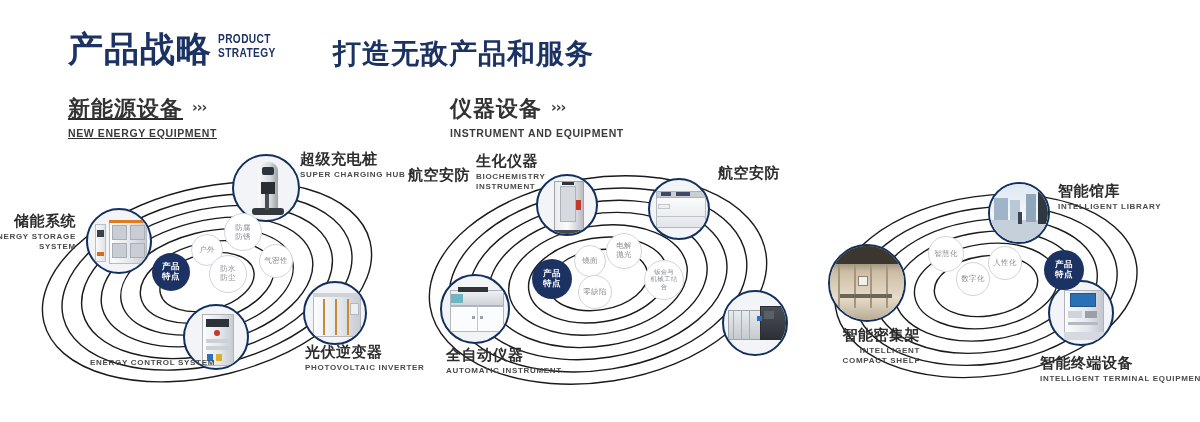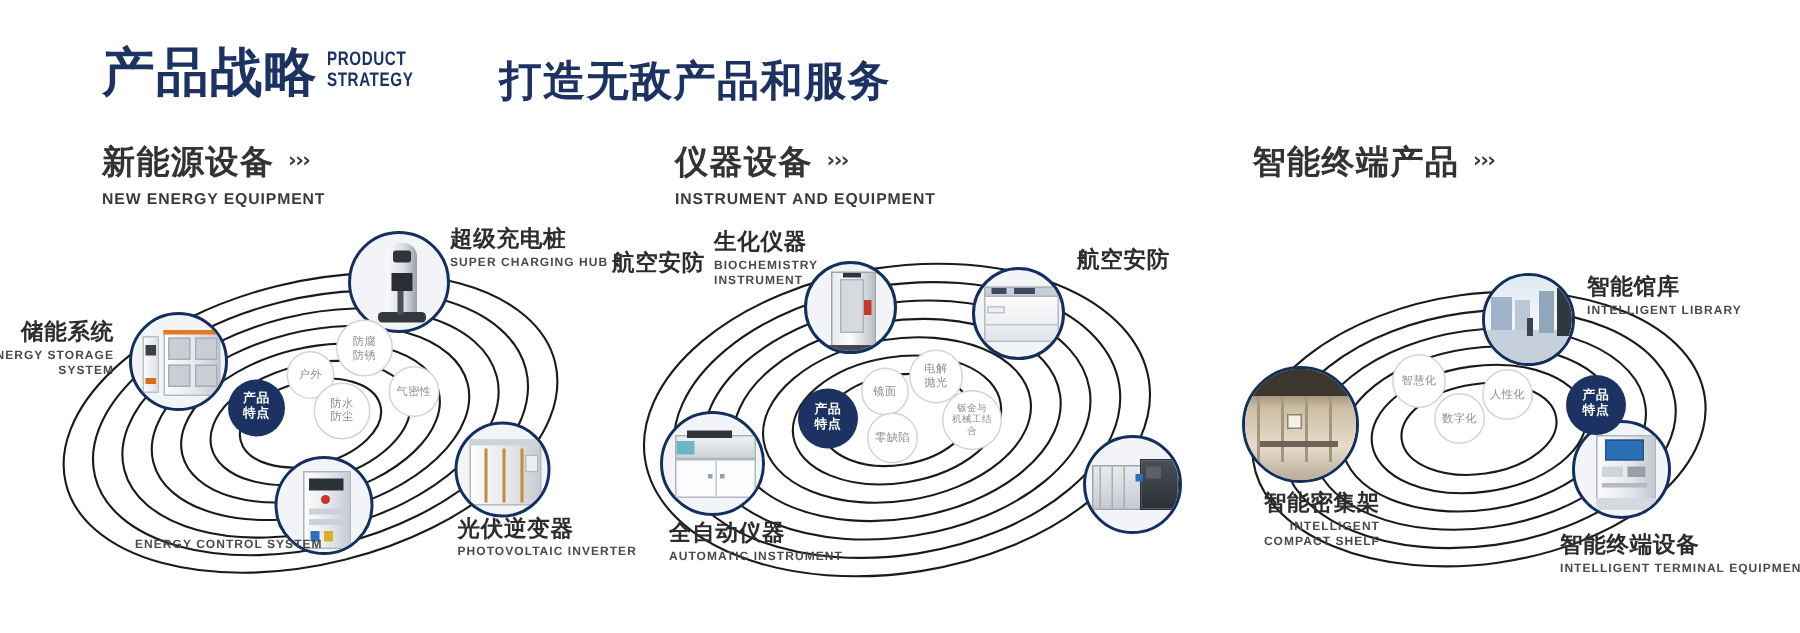--- a/index.html
+++ b/index.html
@@ -109,32 +109,31 @@
 
   <div class="header">
     <div class="brand-title">产品战略</div>
     <div class="brand-en">
       <span>PRODUCT</span>
       <span>STRATEGY</span>
     </div>
     <div class="headline">打造无敌产品和服务</div>
   </div>
 
-  <div class="sect-head" style="left:68px;top:94px;">
+  <div class="sect-head" style="left:68px;top:94px;text-decoration:underline;">
     <div class="sect-cn"><span>新能源设备</span><span class="chevrons">›››</span></div>
     <div class="sect-en">NEW ENERGY EQUIPMENT</div>
   </div>
 
   <div class="sect-head" style="left:450px;top:94px;">
     <div class="sect-cn"><span>仪器设备</span><span class="chevrons">›››</span></div>
     <div class="sect-en">INSTRUMENT AND EQUIPMENT</div>
   </div>
 
   <div class="sect-head" style="left:835px;top:94px;">
-    <div class="sect-cn"><span>智能终端产品</span><span class="chevrons">›››</span></div>
   </div>
 
   <div class="group" style="left:0px;top:150px;">
     <svg width="400" height="260" viewBox="0 0 400 260">
       <g fill="none" stroke="#1a1a1a" stroke-width="1.4">
         <ellipse cx="207" cy="132" rx="48" ry="28" transform="rotate(-14 207 132)"></ellipse>
         <ellipse cx="207" cy="132" rx="68" ry="39" transform="rotate(-14 207 132)"></ellipse>
         <ellipse cx="207" cy="132" rx="88" ry="50" transform="rotate(-14 207 132)"></ellipse>
         <ellipse cx="207" cy="132" rx="108" ry="61" transform="rotate(-14 207 132)"></ellipse>
         <ellipse cx="207" cy="132" rx="128" ry="72" transform="rotate(-14 207 132)"></ellipse>
@@ -280,21 +279,21 @@
     </div>
 
     <div class="core" style="left:132px;top:109px;width:40px;height:40px;">
       <div><span>产品</span><br><span>特点</span></div>
     </div>
     <div class="bubble" style="left:174px;top:95px;width:32px;height:32px;">镜面</div>
     <div class="bubble" style="left:206px;top:83px;width:36px;height:36px;justify-content:center;">
         <span style="white-space:pre-line">电解
 抛光</span>
       </div>
-    <div class="bubble" style="left:228px;top:110px;width:40px;height:40px;font-size:6.4px;">
+    <div class="bubble" style="left:244px;top:110px;width:40px;height:40px;font-size:6.4px;">
         <span style="white-space:pre-line;padding:0 3px;display:block;">钣金与
 机械工结合</span>
       </div>
     <div class="bubble" style="left:178px;top:125px;width:34px;height:34px;">零缺陷</div>
 
     <div class="cap l" style="left:8px;top:16px;">
       <div class="cn">航空安防</div>
     </div>
     <div class="cap l" style="left:76px;top:2px;">
       <div class="cn">生化仪器</div>

